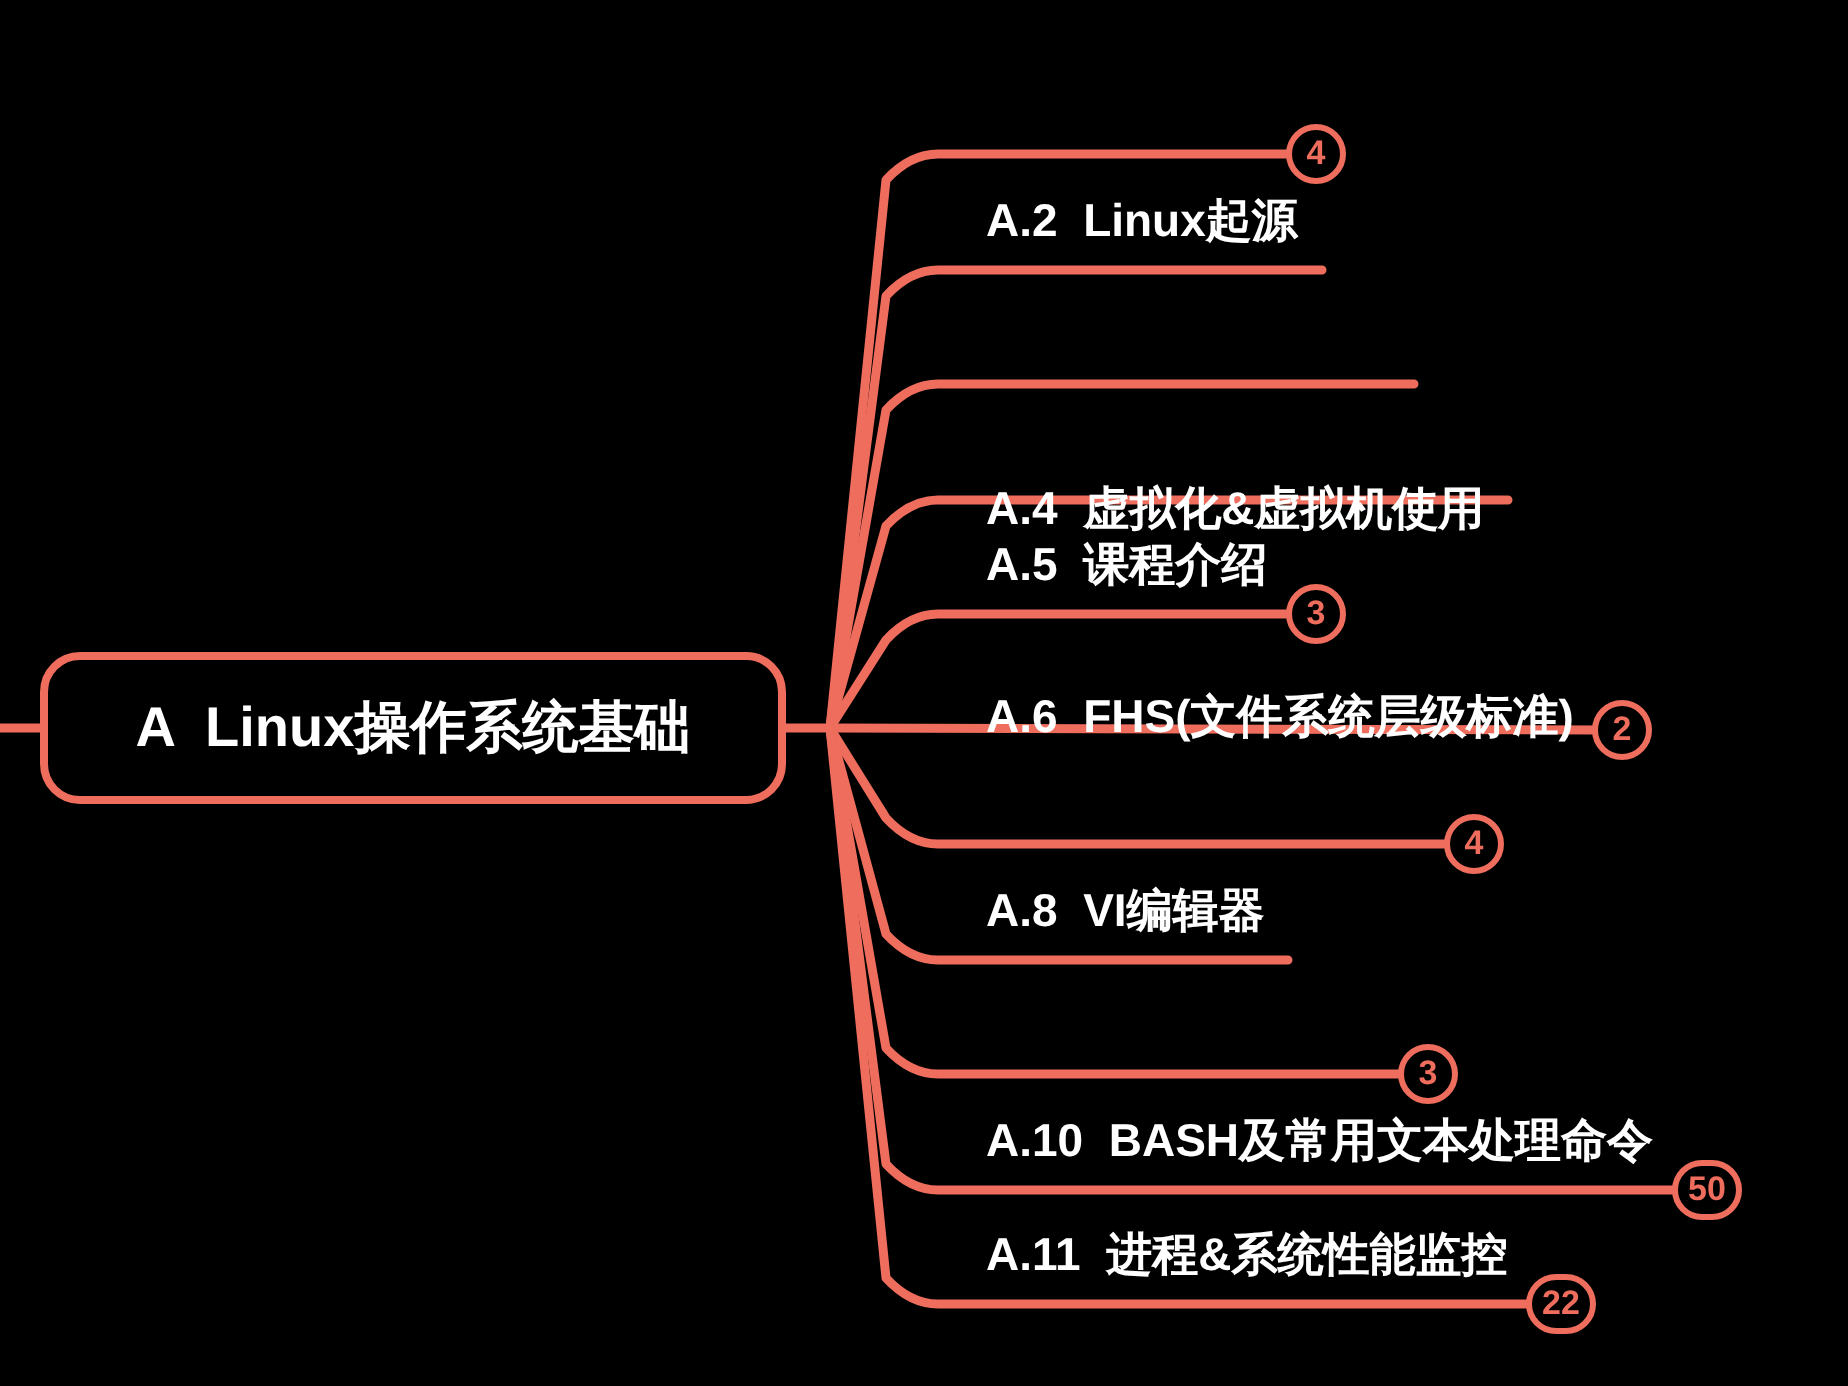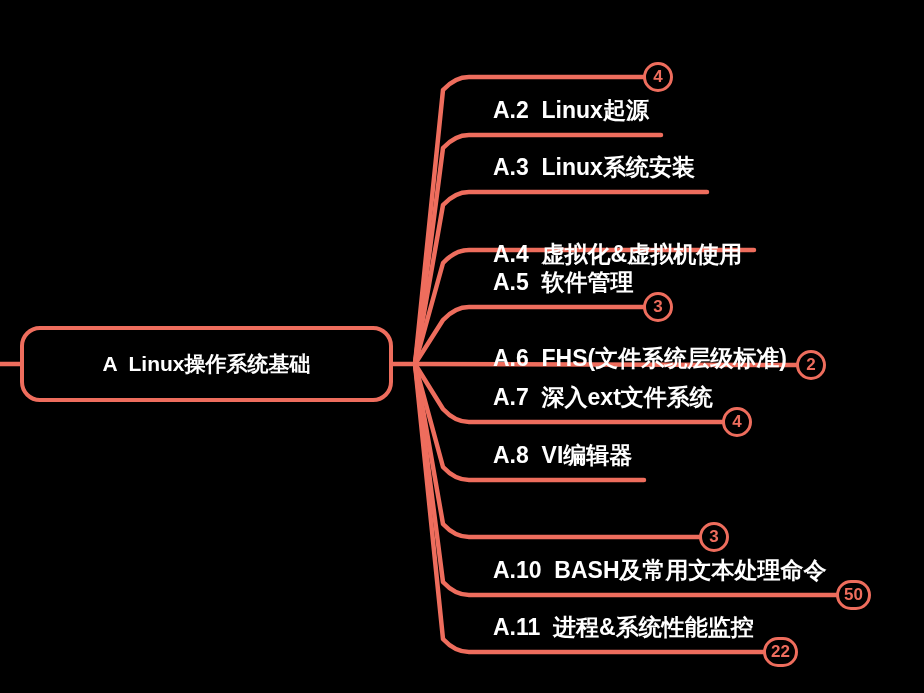--- a/index.html
+++ b/index.html
@@ -11,21 +11,21 @@
   #stage { position: absolute; left: 0; top: 0; width: 924px; height: 693px; }
   svg.lines { position: absolute; left: 0; top: 0; pointer-events: none; }
   svg.lines path {
     stroke: var(--accent); stroke-width: 4.5; fill: none;
     stroke-linecap: round; stroke-linejoin: round;
   }
   .root-node {
     position: absolute; left: 20px; top: 326px; width: 373px; height: 76px;
     box-sizing: border-box; border: 4px solid var(--accent); border-radius: 20px;
     background: var(--bg); display: flex; align-items: center; justify-content: center;
-    color: var(--text); font-size: 21px; font-weight: bold; white-space: pre;
+    color: var(--text); font-size: 28px; font-weight: bold; white-space: pre;
   }
   .topic {
     position: absolute; height: 34px; display: flex; align-items: center;
     color: var(--text); font-size: 23px; font-weight: 600; white-space: pre;
   }
   .badge {
     position: absolute; box-sizing: border-box; min-width: 30px; height: 30px;
     padding: 0 5px; border: 3px solid var(--accent); border-radius: 15px;
     background: var(--bg); color: var(--accent); font-size: 17px; font-weight: 600;
     display: flex; align-items: center; justify-content: center;
@@ -48,27 +48,25 @@
       <path d="M 415 364 L 443 467 Q 455 480 469 480 L 644 480"></path>
       <path d="M 415 364 L 443 524 Q 455 537 469 537 L 702 537"></path>
       <path d="M 415 364 L 443 582 Q 455 595 469 595 L 839 595"></path>
       <path d="M 415 364 L 443 639 Q 455 652 469 652 L 766 652"></path>
     </svg>
   <div class="root-node">
     <span>A  Linux操作系统基础</span>
   </div>
     <div class="badge" style="left: 643px; top: 62px;">4</div>
     <div class="topic" style="left: 493px; top: 93px;">A.2  Linux起源</div>
-    <div class="topic" style="left: 493px; top: 150px;">A.3  Linux系统安装</div>
     <div class="topic" style="left: 493px; top: 208px; margin-top: 29px;">A.4  虚拟化&amp;虚拟机使用</div>
-    <div class="topic" style="left: 493px; top: 265px;">A.5  软件管理</div>
+    <div class="topic" style="left: 493px; top: 265px;">A.5  课程介绍</div>
     <div class="badge" style="left: 643px; top: 292px;">3</div>
     <div class="topic" style="left: 493px; top: 341px;">A.6  FHS(文件系统层级标准)</div>
     <div class="badge" style="left: 796px; top: 350px;">2</div>
-    <div class="topic" style="left: 493px; top: 380px;">A.7  深入ext文件系统</div>
     <div class="badge" style="left: 722px; top: 407px;">4</div>
     <div class="topic" style="left: 493px; top: 438px;">A.8  VI编辑器</div>
     <div class="badge" style="left: 699px; top: 522px;">3</div>
     <div class="topic" style="left: 493px; top: 553px; text-align: right;">A.10  BASH及常用文本处理命令</div>
     <div class="badge" style="left: 836px; top: 580px;">50</div>
     <div class="topic" style="left: 493px; top: 610px;">A.11  进程&amp;系统性能监控</div>
     <div class="badge" style="left: 763px; top: 637px;">22</div>
   </div>
 
 </body></html>

